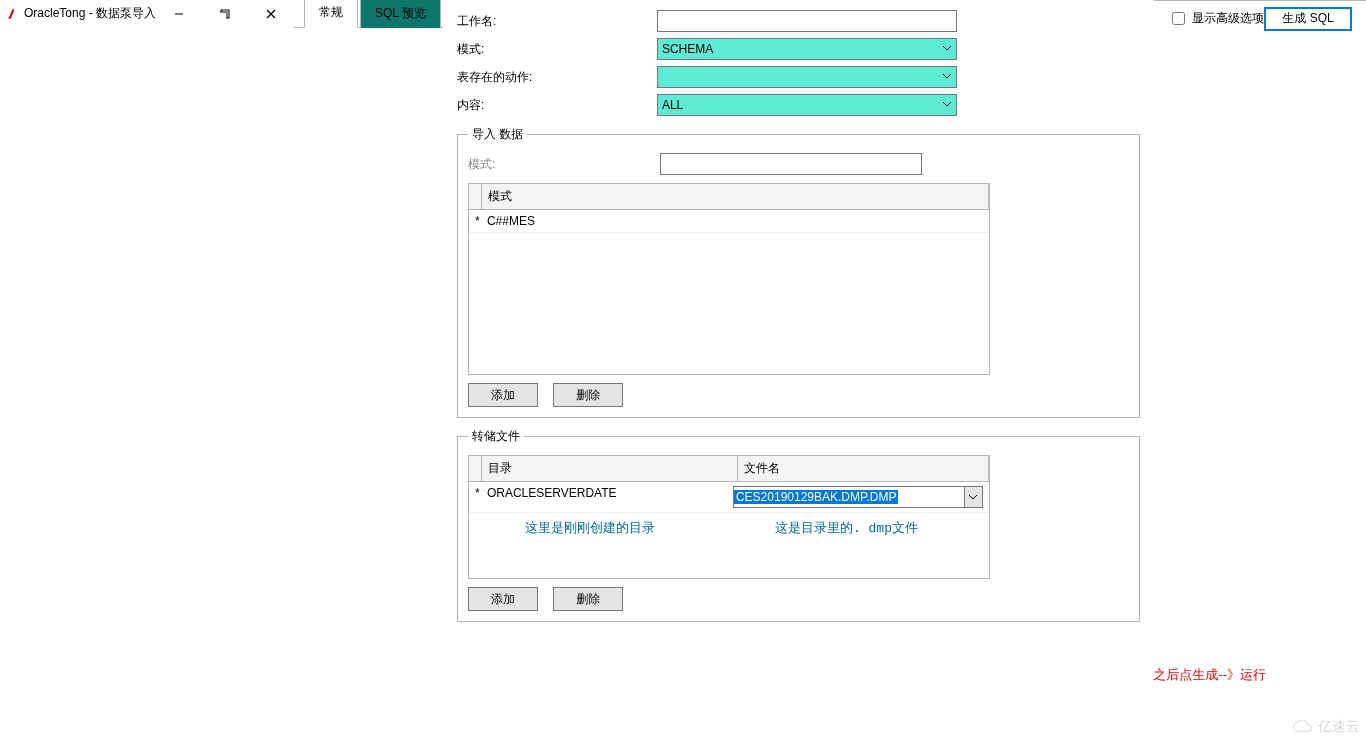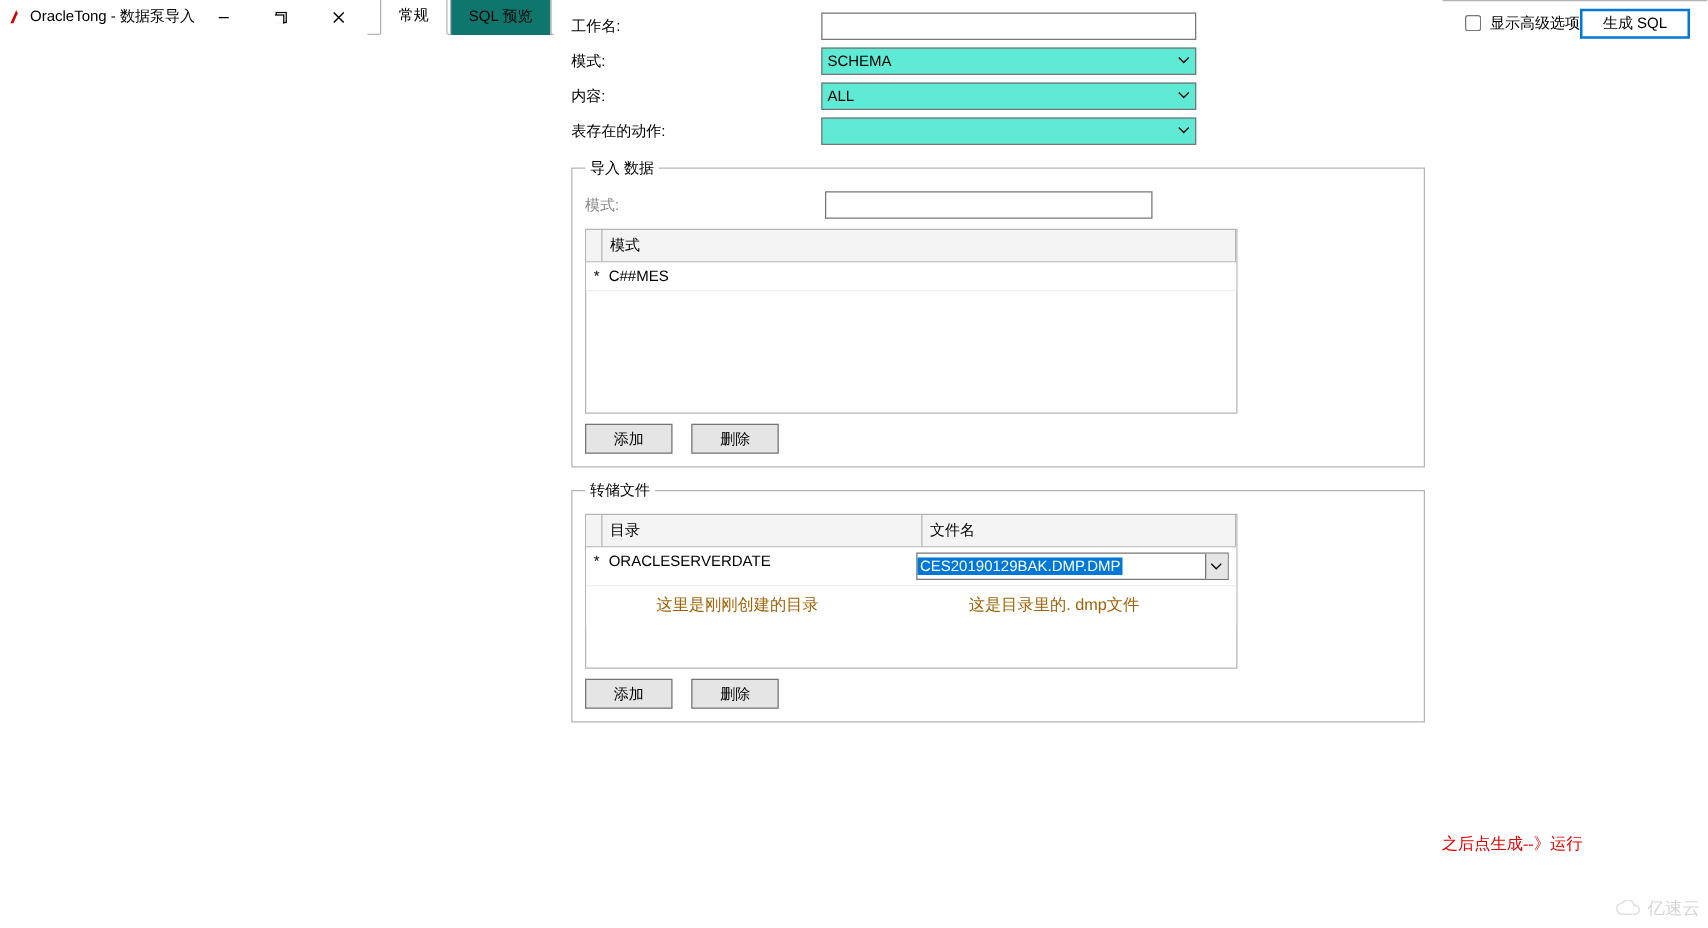--- a/index.html
+++ b/index.html
@@ -34,38 +34,38 @@
 fieldset .inner-row input { width: 262px; height: 22px; border: 1px solid #767676; padding: 0 4px; }
 
 .grid { border: 1px solid #b5b5b5; }
 .grid .ghead { display: flex; background: #f4f4f4; border-bottom: 1px solid #b5b5b5; }
 .grid .ghead .gh { padding: 4px 6px; border-right: 1px solid #b5b5b5; font-size: 12px; }
 .grid .gbody { background: #fff; }
 .grid .grow { display: flex; border-bottom: 1px solid #eee; }
 .grid .gc { padding: 4px 6px; font-size: 12px; }
 .marker { width: 12px; text-align: center; color: #000; }
 
-.grid-schema { height: 148px; width: 522px; }
+.grid-schema { height: 192px; width: 522px; }
 .grid-schema .gh-mode { flex: 1; }
 .grid-schema .grow .gc-mode { flex: 1; }
 
 .grid-dump { width: 522px; height: 124px; }
 .grid-dump .gh-dir { width: 256px; }
 .grid-dump .gh-file { flex: 1; }
 .grid-dump .gc-dir { width: 256px; }
 .grid-dump .gc-file { flex: 1; display:flex; align-items:center; }
 .file-cell { background: #fff; border: 1px solid #767676; height: 22px; display: flex; align-items: center; width: 250px; position: relative; }
 .file-cell .sel-text { background: #0078d7; color: #fff; padding: 0 2px; }
 .file-cell .chev { margin-left: auto; width: 18px; height: 20px; border-left: 1px solid #767676; display:flex; align-items:center; justify-content:center; background:#e5e5e5; }
 
 .btn { min-width: 70px; height: 24px; background: #e5e5e5; border: 1px solid #767676; font-size: 12px; padding: 0 10px; cursor: pointer; }
 .btn-row { margin-top: 8px; }
 .btn-row .btn { margin-right: 12px; }
 
-.annotation { color: #a16207; font-size: 13px; font-family: Liberation Sans, sans-serif; text-align: right; }
+.annotation { color: #0369a1; font-size: 13px; font-family: Liberation Mono, monospace; text-align: right; }
 .ann1 { position: absolute; left: 56px; top: 0; }
 .ann2 { position: absolute; left: 306px; top: 0; }
 .ann-container { position: relative; height: 26px; margin-top: 6px; }
 .ann3 { color: #e60000; font-size: 13px; font-family: "SimSun", serif; position: absolute; right: 100px; bottom: 58px; }
 
 .footer { border-top: 1px solid #b5b5b5; height: 36px; display: flex; align-items: center; padding: 16px 14px; background: #fff; }
 .footer .chk { display: flex; align-items: center; gap: 4px; }
 .footer .chk input { width: 13px; height: 13px; }
 .footer .spacer { flex: 1; }
 .footer .gen-btn { min-width: 88px; height: 24px; background: #fff; border: 2px solid #0078d7; font-size: 12px; cursor: pointer; }
@@ -120,32 +120,32 @@
     <div class="form-row">
       <label>模式:</label>
       <div class="select">
         <span>SCHEMA</span>
         <span class="chev"><svg viewBox="0 0 10 10">
               <path d="M1 3 L5 7 L9 3" fill="none" stroke="#000"></path>
             </svg></span>
       </div>
     </div>
     <div class="form-row">
+      <label>表存在的动作:</label>
+      <div class="select">
+        <span></span>
+        <span class="chev"><svg viewBox="0 0 10 10">
+              <path d="M1 3 L5 7 L9 3" fill="none" stroke="#000"></path>
+            </svg></span>
+      </div>
+    </div>
+    <div class="form-row">
       <label>内容:</label>
       <div class="select">
         <span>ALL</span>
-        <span class="chev"><svg viewBox="0 0 10 10">
-              <path d="M1 3 L5 7 L9 3" fill="none" stroke="#000"></path>
-            </svg></span>
-      </div>
-    </div>
-    <div class="form-row">
-      <label>表存在的动作:</label>
-      <div class="select">
-        <span></span>
         <span class="chev"><svg viewBox="0 0 10 10">
               <path d="M1 3 L5 7 L9 3" fill="none" stroke="#000"></path>
             </svg></span>
       </div>
     </div>
 
     <fieldset>
       <legend>导入 数据</legend>
       <div class="inner-row">
         <span class="inner-label">模式:</span>

